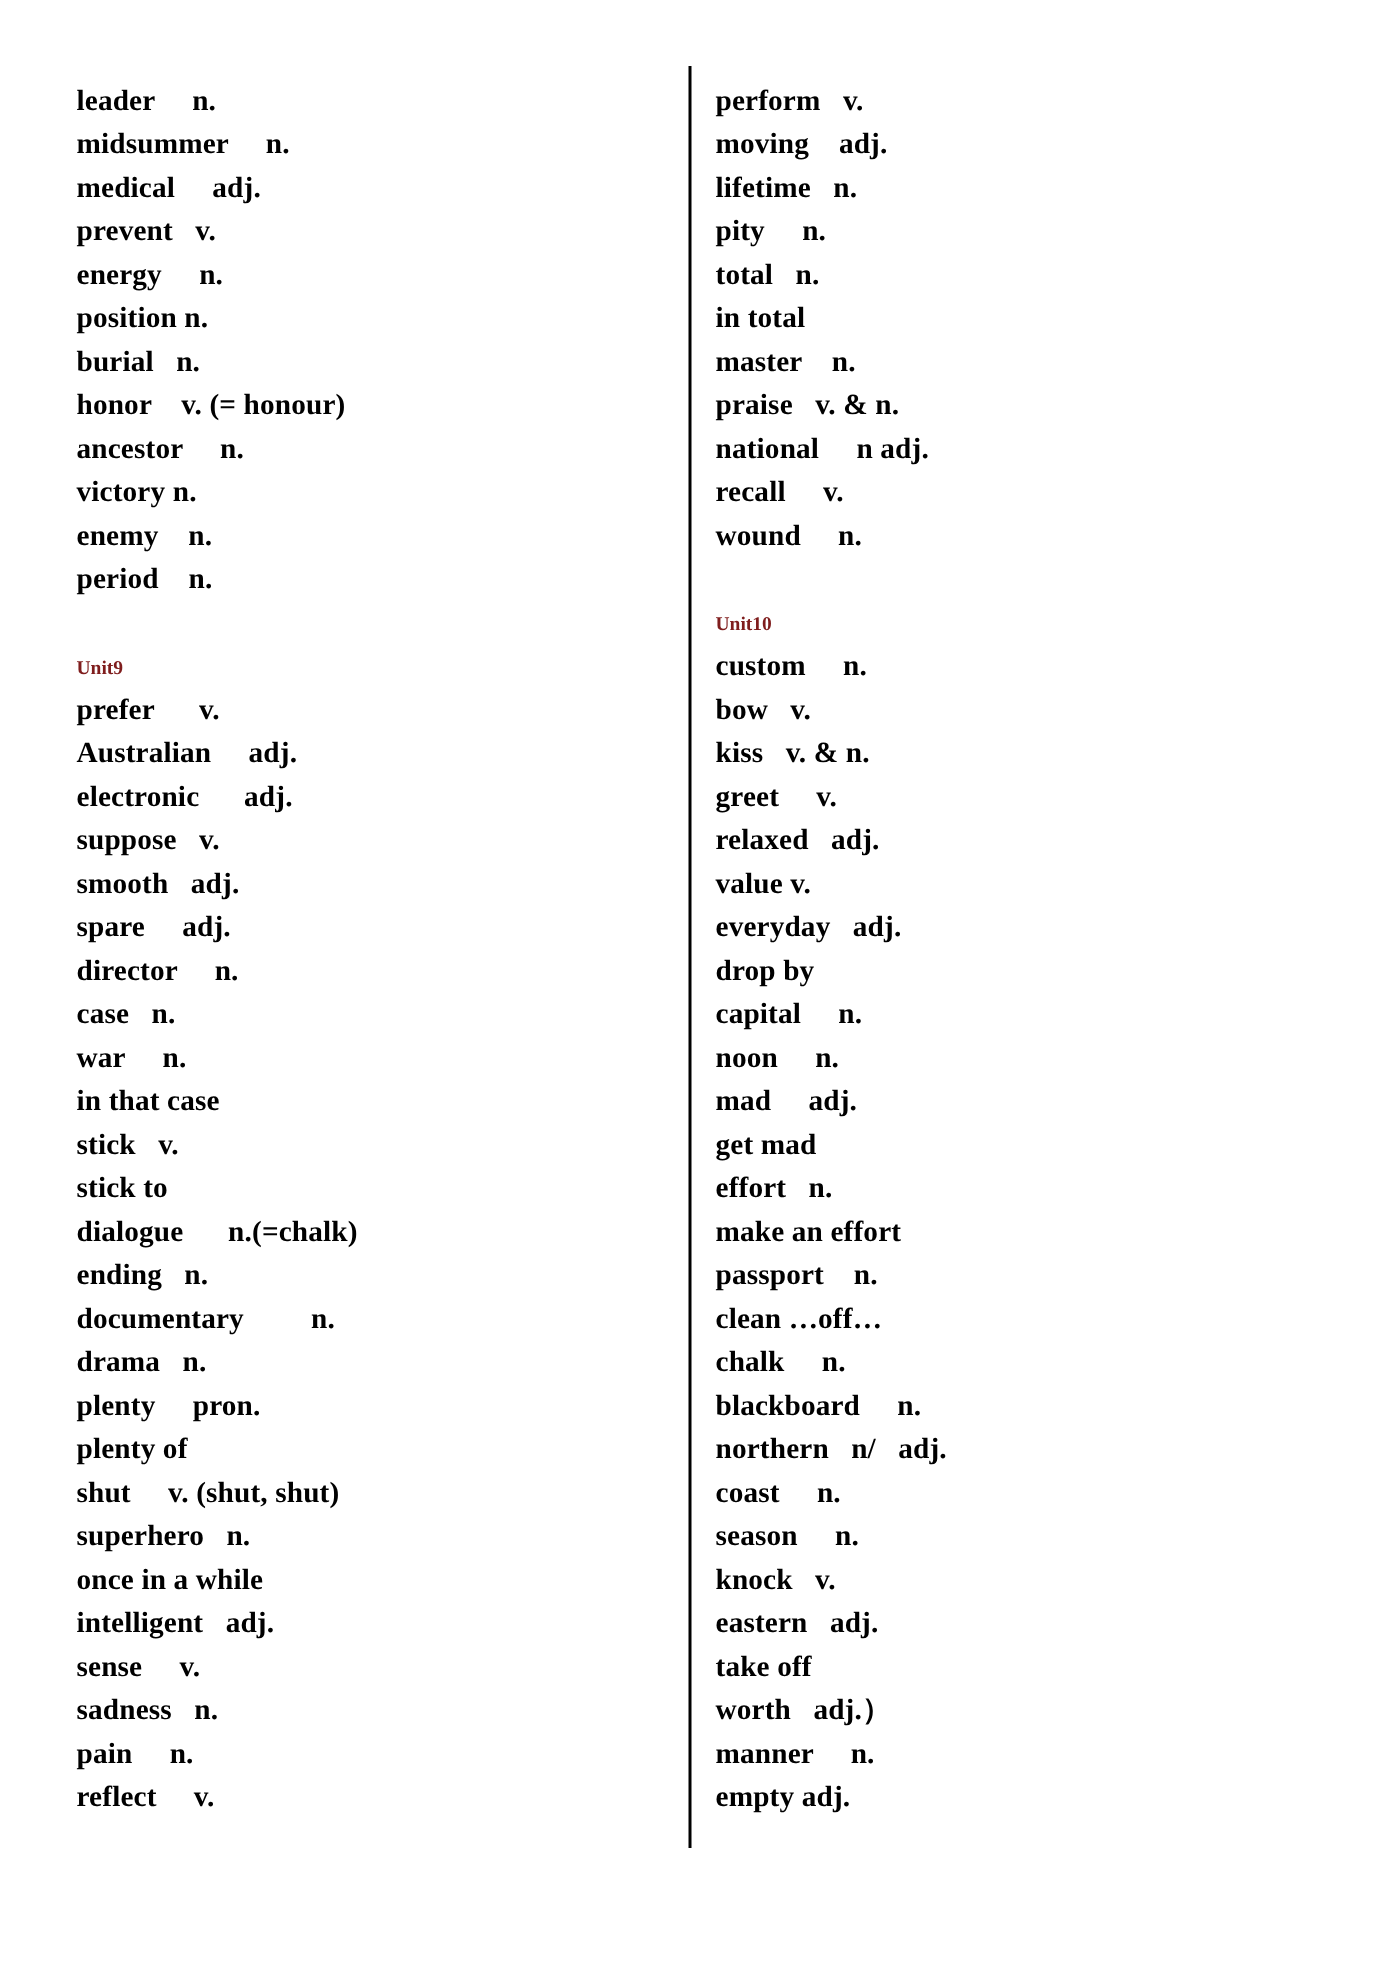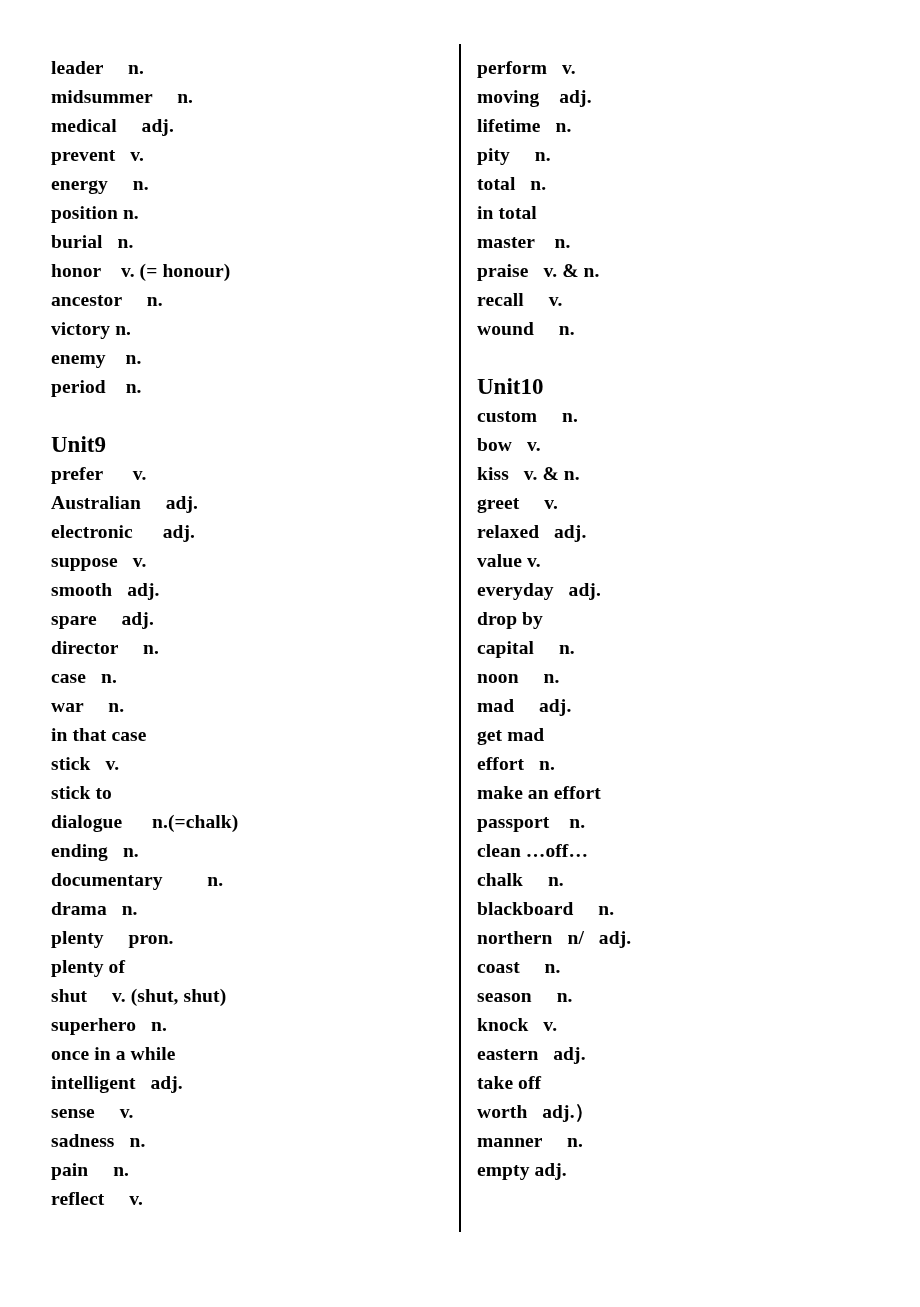--- a/index.html
+++ b/index.html
@@ -55,23 +55,23 @@
     line-height: 29px;
     font-size: 19.5px;
     font-weight: bold;
     white-space: pre;
     letter-spacing: 0.1px;
   }
 
   .unit-heading {
     height: 29px;
     line-height: 29px;
-    font-size: 23px;
+    font-size: 13px;
     font-weight: bold;
-    color: #000000;
+    color: #7f1d1d;
     white-space: pre;
   }
 
   .spacer {
     height: 29px;
   }
 </style>
 </head>
 <body>
 
@@ -124,20 +124,21 @@
       </div>
     <div class="column column-right">
         <div class="entry">perform   v.</div>
         <div class="entry">moving    adj.</div>
         <div class="entry">lifetime   n.</div>
         <div class="entry">pity     n.</div>
         <div class="entry">total   n.</div>
         <div class="entry">in total</div>
         <div class="entry">master    n.</div>
         <div class="entry">praise   v. &amp; n.</div>
+        <div class="entry">national     n adj.</div>
         <div class="entry">recall     v.</div>
         <div class="entry">wound     n.</div>
         <div class="spacer"></div>
         <div class="unit-heading">Unit10</div>
         <div class="entry">custom     n.</div>
         <div class="entry">bow   v.</div>
         <div class="entry">kiss   v. &amp; n.</div>
         <div class="entry">greet     v.</div>
         <div class="entry">relaxed   adj.</div>
         <div class="entry">value v.</div>

